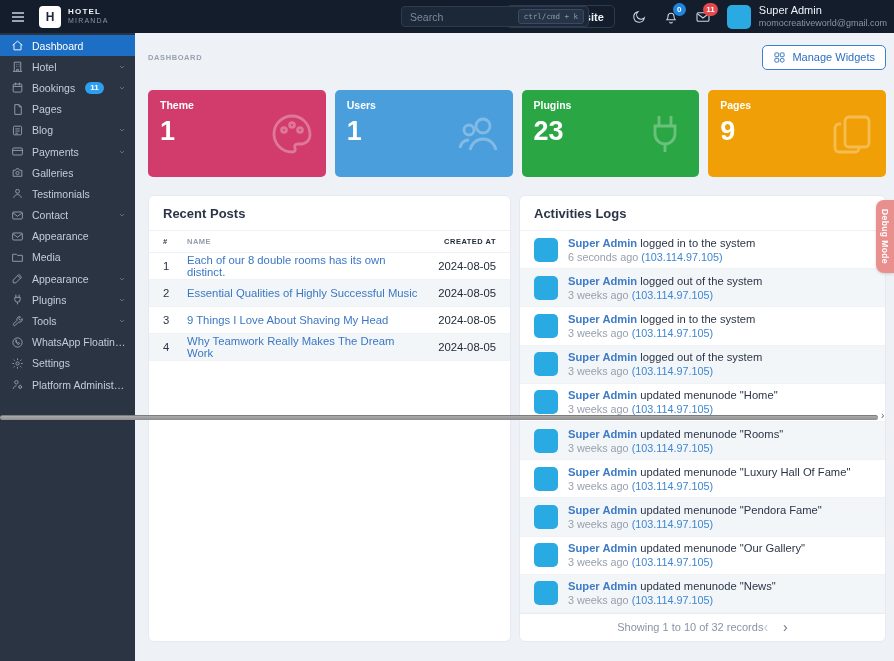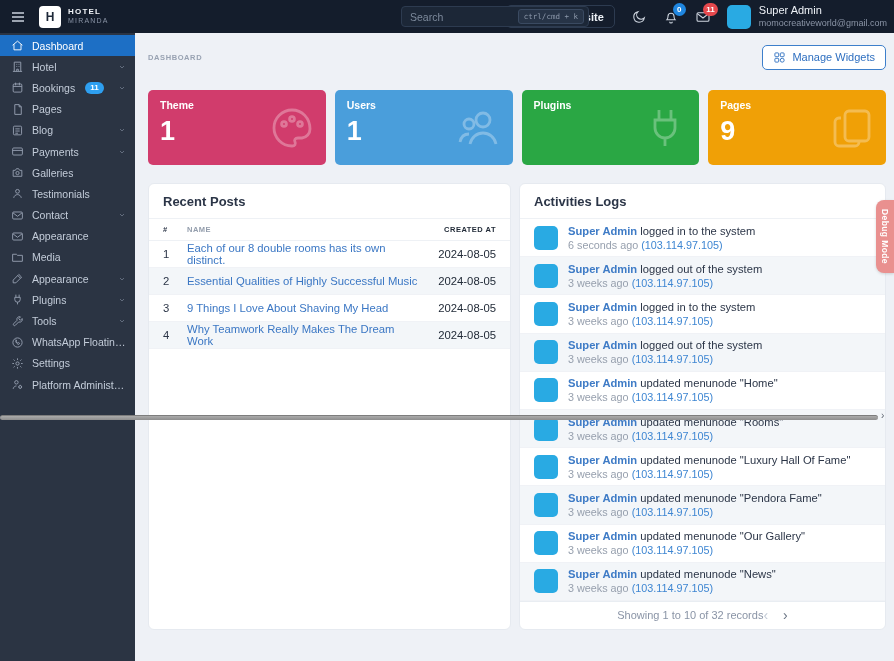--- a/index.html
+++ b/index.html
@@ -95,21 +95,21 @@
   .breadcrumb { font-size:7.5px; letter-spacing:.6px; color:#98a2b2; font-weight:bold; }
   .manage-widgets {
     display:flex; align-items:center; gap:6px; background:#fff; border:1px solid #3d7fcb;
     border-radius:5px; color:#2e6fc0; font-size:11px; padding:5px 10px; cursor:pointer;
     font-family:"Liberation Sans",sans-serif;
   }
   .manage-widgets svg { width:13px; height:13px; stroke:#2e6fc0; fill:none; stroke-width:1.7; }
 
   .stats { display:flex; gap:9px; margin-top:21px; }
   .stat-card {
-    flex:1; height:75px; border-radius:5px; padding:9px 12px; color:#fff;
+    flex:1; height:87px; border-radius:5px; padding:9px 12px; color:#fff;
     position:relative; overflow:hidden;
   }
   .stat-label { font-size:10.5px; font-weight:bold; }
   .stat-value { font-size:27px; font-weight:bold; margin-top:5px; }
   .stat-ic { position:absolute; right:10px; top:50%; transform:translateY(-50%); opacity:.3; }
   .stat-ic svg { width:48px; height:48px; stroke:#fff; fill:none; stroke-width:1.4; }
 
   .content { display:flex; gap:8px; margin-top:18px; height:447px; }
   .card { background:#fff; border:1px solid #e6eaf0; border-radius:6px; overflow:hidden; }
   .card-title {
@@ -496,20 +496,21 @@
             <circle cx="14" cy="8" r="3.5"></circle>
             <path d="M7.5 20c.8-3.5 3.5-5.5 6.5-5.5s5.7 2 6.5 5.5"></path>
             <circle cx="7" cy="10" r="2.5"></circle>
             <path d="M2.5 19c.5-2.6 2.3-4 4.5-4"></path>
           </svg>
         </span>
       </div>
 
       <div class="stat-card" style="background: rgb(42, 167, 68);">
         <div class="stat-label">Plugins</div>
+        <div class="stat-value">23</div>
         <span class="stat-ic">
           <svg viewBox="0 0 24 24">
             <path d="M9 3v5M15 3v5M7 8h10v4a5 5 0 0 1-10 0zM12 17v4"></path>
           </svg>
         </span>
       </div>
 
       <div class="stat-card" style="background: rgb(240, 160, 6);">
         <div class="stat-label">Pages</div>
         <div class="stat-value">9</div>

